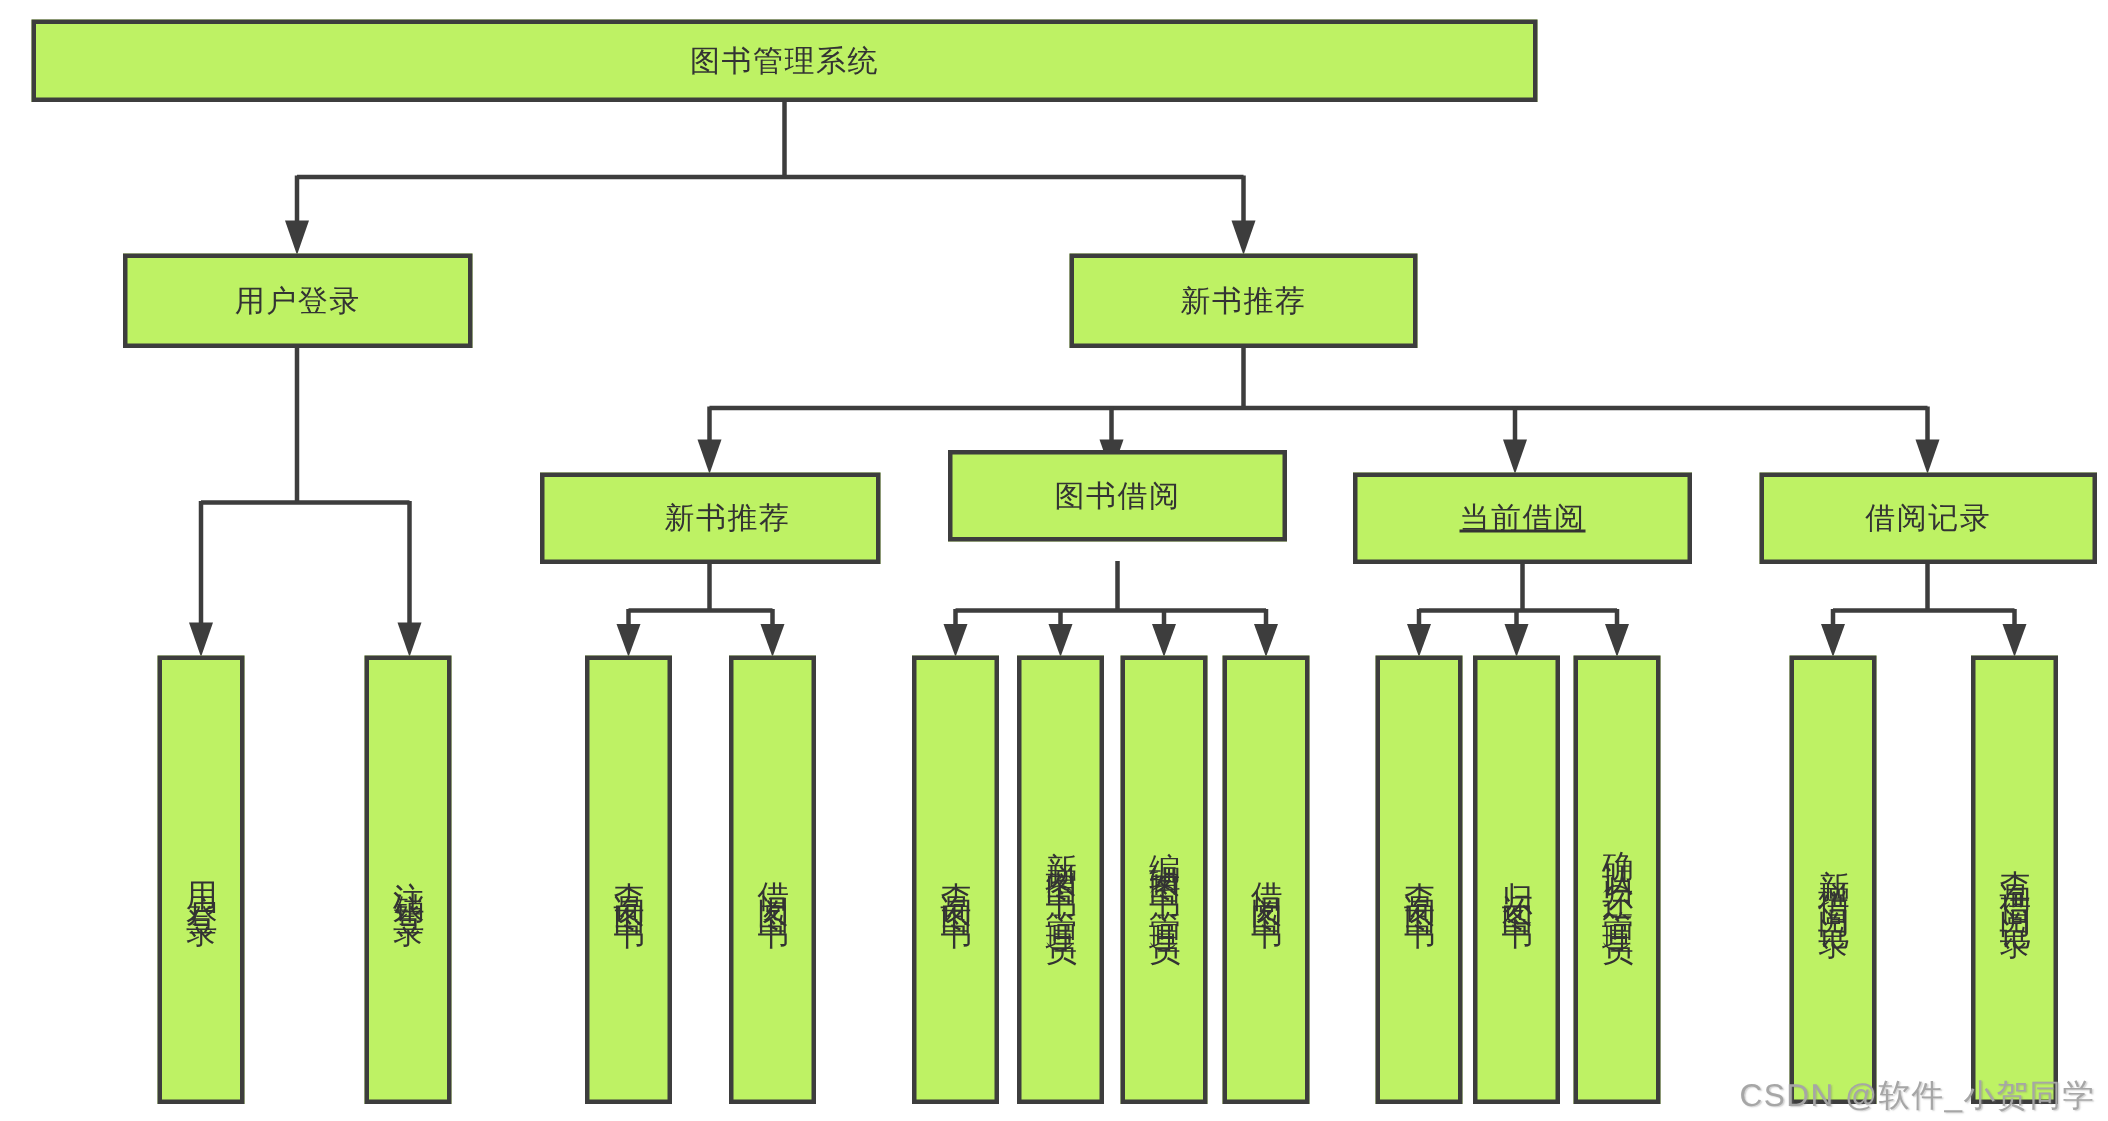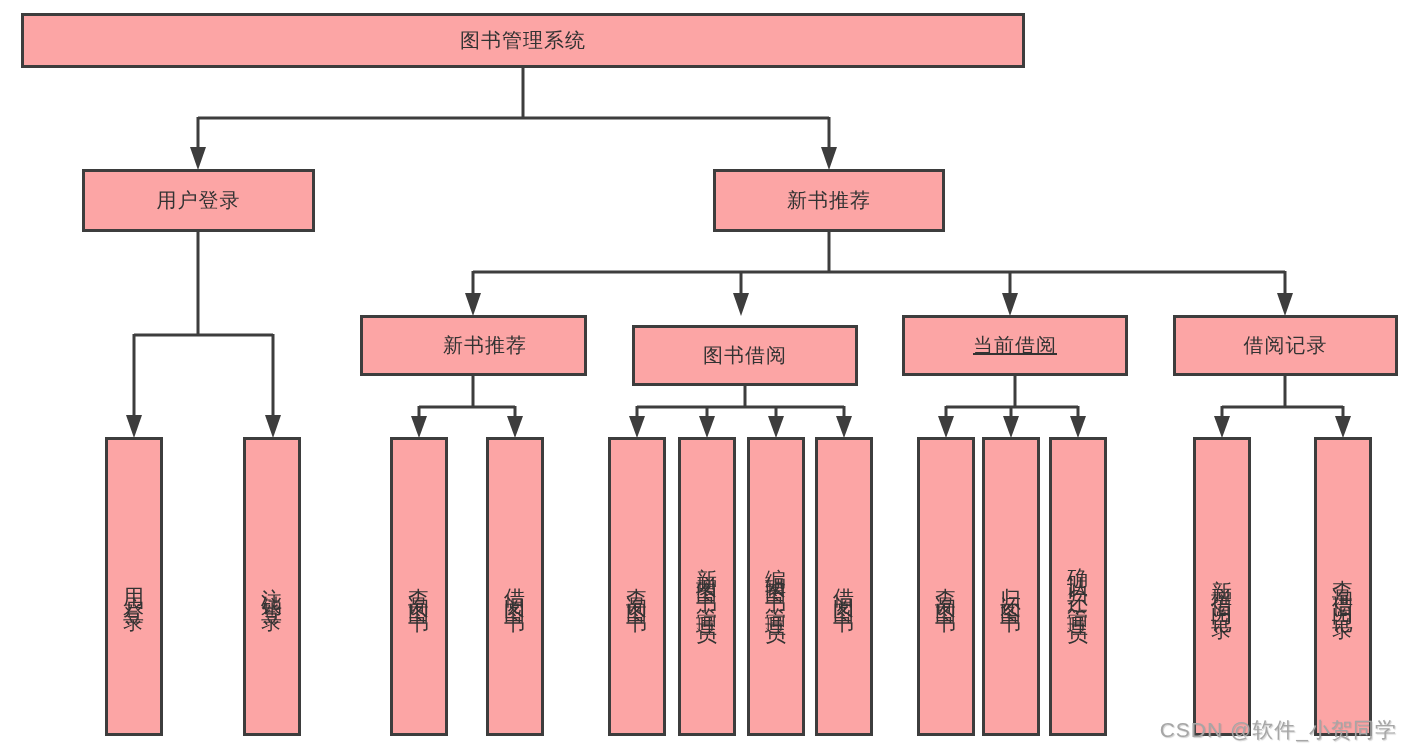--- a/index.html
+++ b/index.html
@@ -8,21 +8,21 @@
     width:1405px;height:747px;
     background:#ffffff;
     font-family:"Liberation Sans","DejaVu Sans",sans-serif;
     color:#333333;
     overflow:hidden;
   }
   .wires{position:absolute;left:0;top:0;z-index:0;}
   .node{
     position:absolute;
     box-sizing:border-box;
-    background:#fca5a5;
+    background:#bef264;
     border:3px solid #3d3d3d;
     display:flex;align-items:center;justify-content:center;
     font-size:20px;
     letter-spacing:1px;
     z-index:1;
   }
   .node.vert{
     writing-mode:vertical-rl;
     text-orientation:mixed;
     font-size:21px;
@@ -30,21 +30,21 @@
     line-height:1;
     padding:6px 0;
   }
   
   .n-root{left:21px;top:13px;width:1004px;height:55px;}
   
   .n-userlogin{left:82px;top:169px;width:233px;height:63px;}
   .n-bookmgmt{left:713px;top:169px;width:232px;height:63px;}
   
   .n-newrec {left:360px;top:315px;width:227px;height:61px;padding-left:23px;}
-  .n-borrow {left:632px;top:325px;width:226px;height:61px;}
+  .n-borrow {left:632px;top:300px;width:226px;height:61px;}
   .n-current{left:902px;top:315px;width:226px;height:61px;text-decoration:underline;}
   .n-records{left:1173px;top:315px;width:225px;height:61px;}
   
   .leaf{top:437px;width:58px;height:299px;}
   .l-a1{left:105px;} .l-a2{left:243px;}
   .l-b1{left:390px;} .l-b2{left:486px;}
   .l-c1{left:608px;} .l-c2{left:678px;} .l-c3{left:747px;} .l-c4{left:815px;}
   .l-d1{left:917px;} .l-d2{left:982px;} .l-d3{left:1049px;}
   .l-e1{left:1193px;} .l-e2{left:1314px;}
   .watermark{

